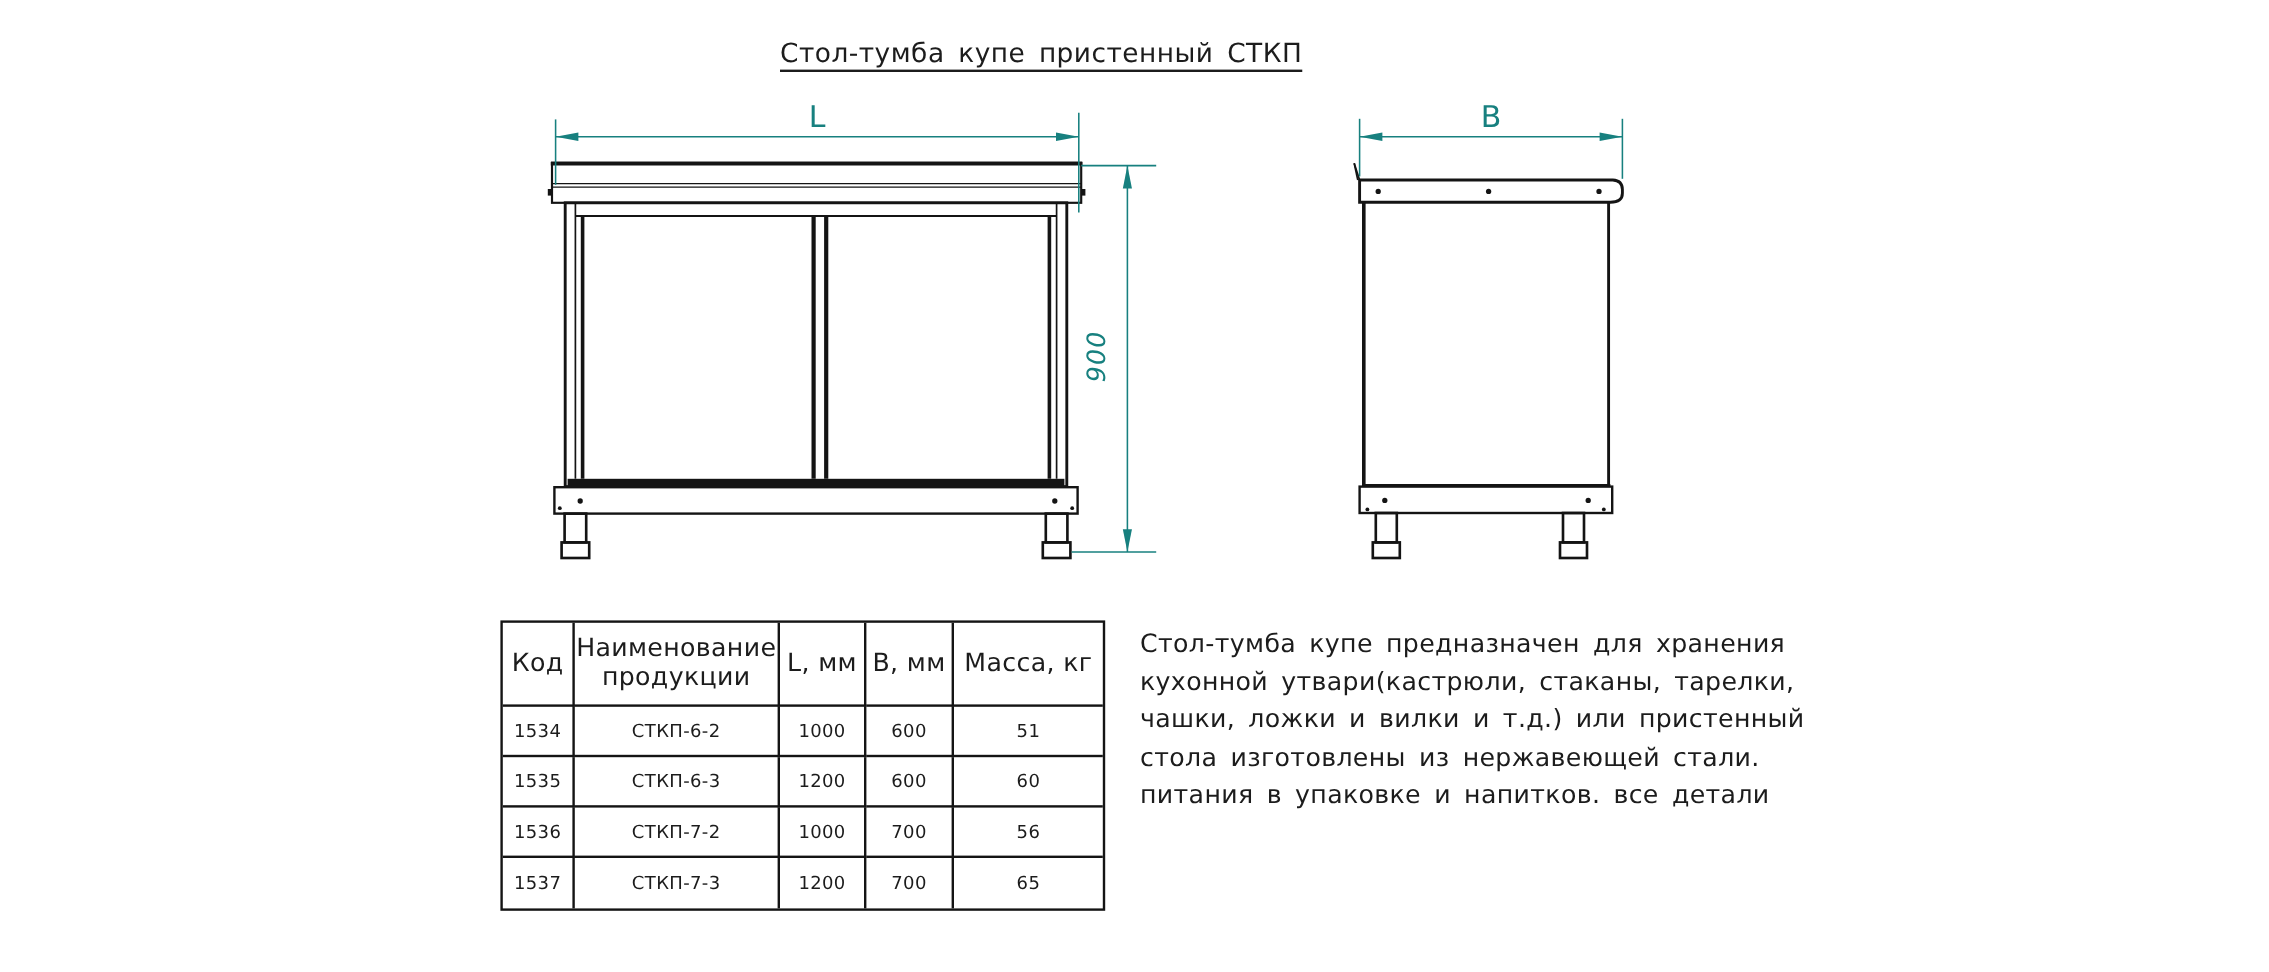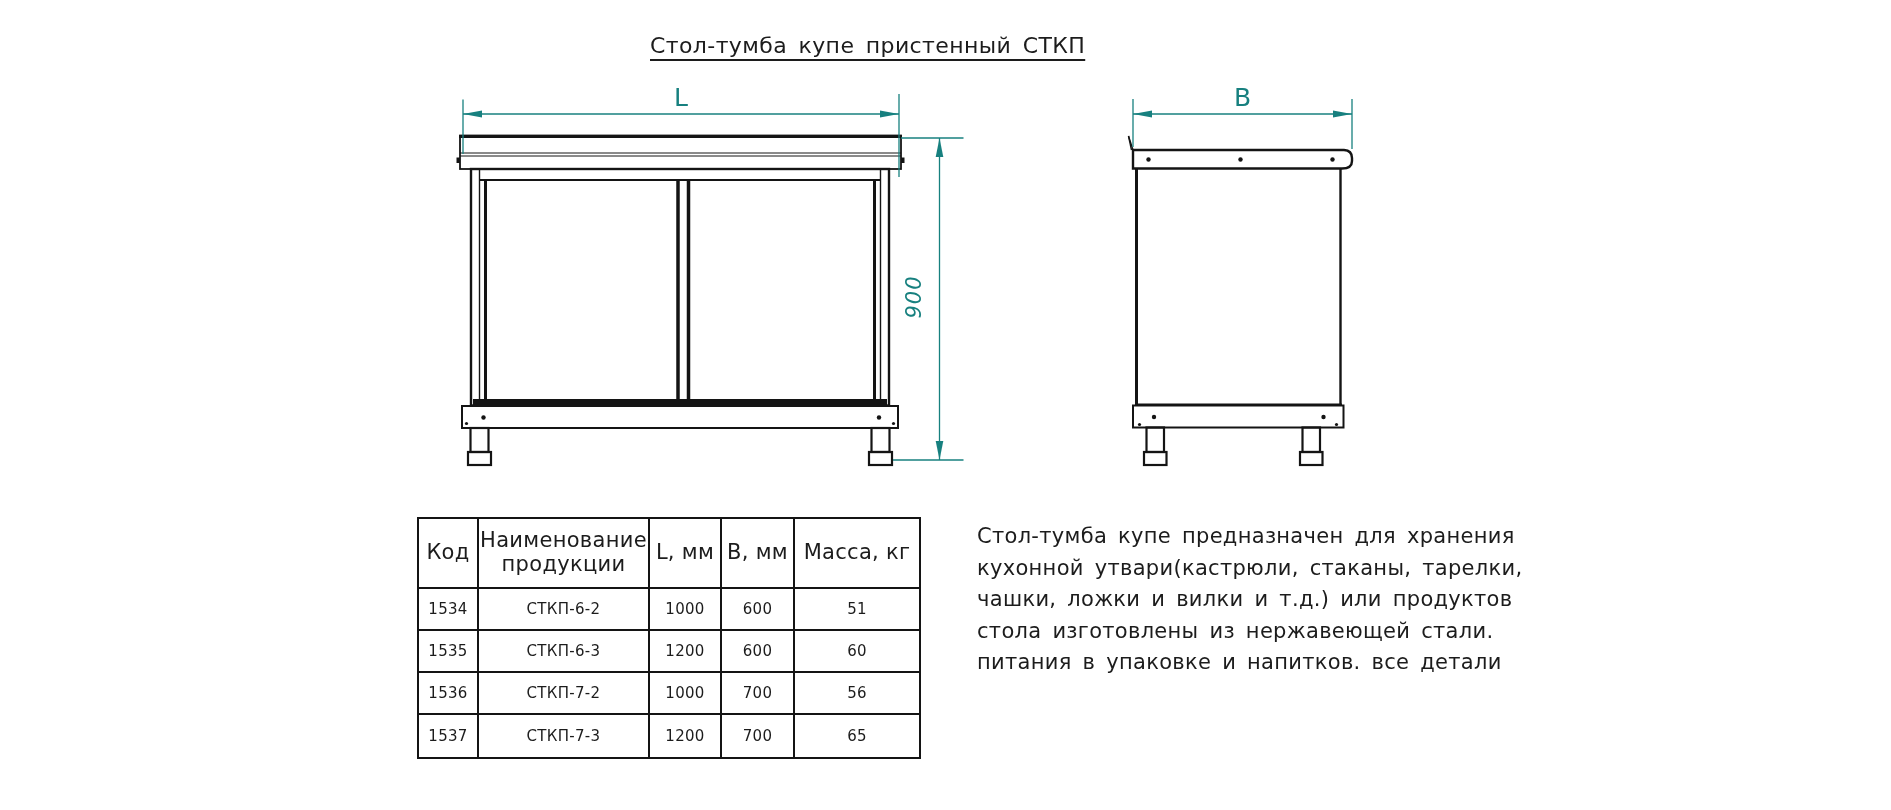--- a/index.html
+++ b/index.html
@@ -36,21 +36,21 @@
     text-align:center; padding:0 4px;
     font-size:15px; line-height:1.12; letter-spacing:0.3px;
     white-space:nowrap;
   }
   .cell.head { font-size:21px; white-space:normal; }
   .cell.col-last { border-right:none; }
   .cell.row-last { border-bottom:none; }
 
   .description {
     position:absolute; left:950px; top:521px;
-    font-size:21px; line-height:31.5px; letter-spacing:0.3px; word-spacing:4px;margin-left:27px;
+    font-size:21px; line-height:31.5px; letter-spacing:0.3px; word-spacing:4px;
   }
   .description .line { white-space:nowrap; }
 </style>
 </head>
 <body>
 
 <div class="page-title">Стол-тумба купе пристенный СТКП</div>
 
 <svg class="drawing" width="1891" height="810" viewBox="0 0 1891 810">
 
@@ -178,16 +178,16 @@
   <div class="cell row-last">1537</div>
   <div class="cell row-last">СТКП-7-3</div>
   <div class="cell row-last">1200</div>
   <div class="cell row-last">700</div>
   <div class="cell col-last row-last">65</div>
 </div>
 
 <div class="description">
   <div class="line">Стол-тумба купе предназначен для хранения</div>
   <div class="line">кухонной утвари(кастрюли, стаканы, тарелки,</div>
-  <div class="line">чашки, ложки и вилки и т.д.) или продуктов</div>
+  <div class="line">чашки, ложки и вилки и т.д.) или пристенный</div>
   <div class="line">стола изготовлены из нержавеющей стали.</div>
   <div class="line">питания в упаковке и напитков. все детали</div>
 </div>
 
 </body></html>

